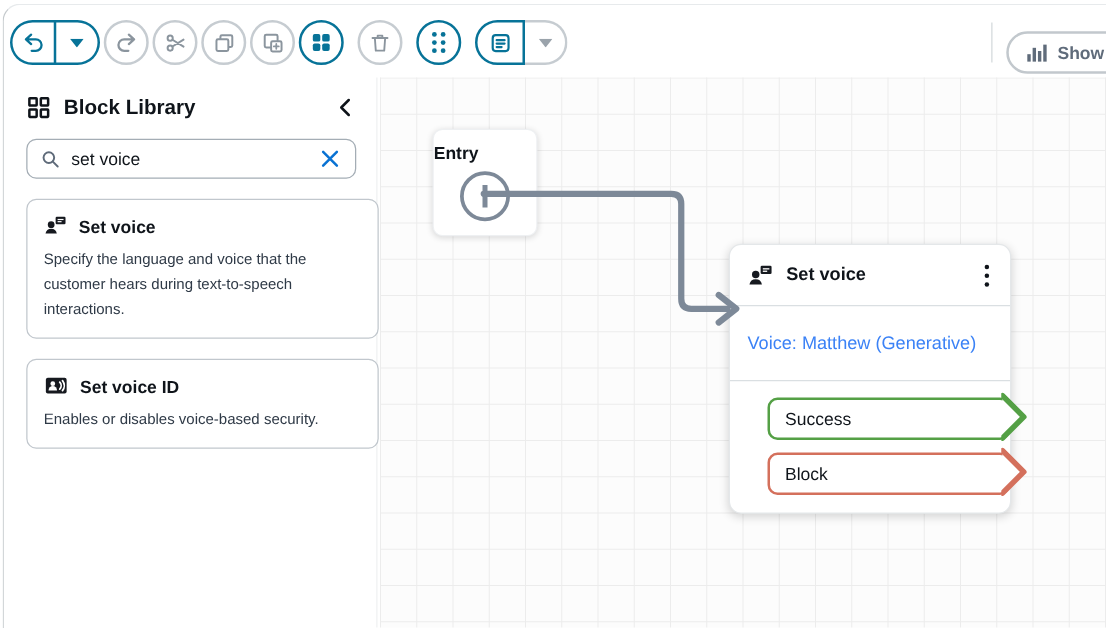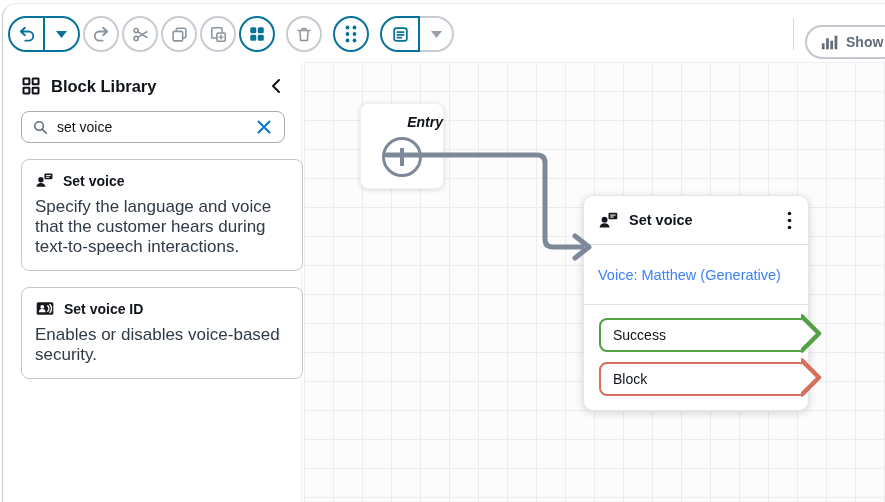--- a/index.html
+++ b/index.html
@@ -29,41 +29,41 @@
                   border:2px solid #c2c8cd; border-radius:17px; background:#fff;
                   display:flex; align-items:center; gap:8px; padding:0 14px;
                   color:#5f6b7a; font-weight:bold; font-size:14px; cursor:pointer; white-space:nowrap; }
 
   
   .canvas { position:absolute; left:304px; top:62px; right:0; bottom:0;
             background-color:#fcfcfc;
             background-image:linear-gradient(to right,#ececec 1px,transparent 1px),
                              linear-gradient(to bottom,#ececec 1px,transparent 1px);
             background-size:29px 29px; }
-  .entry-node { position:absolute; left:56px; top:41px; width:84px; height:86px; background:#fff;
+  .entry-node { position:absolute; left:42px; top:41px; width:84px; height:86px; background:#fff;
                 border:1px solid #eef0f2; border-radius:8px; box-shadow:0 1px 5px rgba(0,0,0,.14);
-                text-align:right; cursor:pointer; z-index:1;font-style:italic; }
+                text-align:left; cursor:pointer; z-index:1; }
   .entry-node .ttl { margin-top:10px; font-size:14px; font-weight:bold; }
   .entry-circle { width:40px; height:40px; margin:7px auto 0; border:3px solid var(--slate);
                   border-radius:50%; position:relative; }
   .entry-circle::before { content:""; position:absolute; left:50%; top:50%; transform:translate(-50%,-50%);
                           width:4px; height:18px; background:var(--slate); }
   .edge-svg { position:absolute; inset:0; width:100%; height:100%; pointer-events:none; z-index:3; }
 
   .node { position:absolute; left:279px; top:133px; width:226px; background:#fff;
           border:1px solid #e4e7e9; border-radius:10px; box-shadow:0 2px 8px rgba(0,0,0,.16); z-index:2; }
   .node-header { height:49px; display:flex; align-items:center; gap:10px; padding:0 12px 0 14px;
                  border-bottom:1px solid #dadfe2; cursor:pointer; }
   .node-title { font-size:14.5px; font-weight:bold; }
   .kebab { margin-left:auto; cursor:pointer; display:flex; align-items:center; padding:4px; }
   .node-body { height:60px; display:flex; align-items:center; padding:0 14px;
                border-bottom:1px solid #dadfe2; font-size:14.5px; color:#3b82f6; }
   .ports { padding:13px 0 14px 15px; }
   .port { position:relative; height:34px; display:flex; align-items:center; padding-left:12px;
-          border:2px solid; border-radius:8px; background:#fff; font-size:14px; cursor:pointer; }
+          border:2px solid; border-radius:8px; background:#fff; font-size:14px; cursor:pointer;margin-left:15px; }
   .port + .port { margin-top:10px; }
   .port.success { border-color:var(--success); }
   .port.error   { border-color:var(--error); }
   .port-chevron { position:absolute; right:-17px; top:50%; transform:translateY(-50%); }
   .port.success .port-chevron { color:var(--success); }
   .port.error   .port-chevron { color:var(--error); }
 
   
   .sidebar { position:absolute; left:3px; top:62px; width:299px; bottom:0; background:#fff;
              padding:14px 16px 0 18px; z-index:5; border-right:1px solid #f0f1f2; }
@@ -72,21 +72,21 @@
   .sb-collapse { cursor:pointer; display:flex; align-items:center; padding:2px; }
   .searchbox { margin-top:15px; height:32px; border:1px solid #a4adb5; border-radius:8px;
                display:flex; align-items:center; padding:0 10px; gap:8px; background:#fff; }
   .searchbox input { border:none; outline:none; flex:1 1 auto; font-size:14px;
                      font-family:"Liberation Sans",sans-serif; color:#0f141a; background:transparent; }
   .clear-btn { cursor:pointer; display:flex; align-items:center; padding:2px; }
   .block-card { margin-top:16px; border:1px solid #c1c7cd; border-radius:8px; background:#fff;
                 padding:11px 13px 13px; cursor:pointer; width:282px; }
   .block-card .card-title-row { display:flex; align-items:center; gap:9px; }
   .block-card .card-title { font-size:14px; font-weight:bold; }
-  .block-card .card-desc { margin-top:7px; font-size:17px; line-height:20px; color:#2f3a47; }
+  .block-card .card-desc { margin-top:7px; font-size:12px; line-height:20px; color:#2f3a47; }
 </style>
 </head>
 <body>
 
 <div class="stage">
 
   <div class="canvas">
     <div class="entry-node">
       <div class="ttl">Entry</div>
       <div class="entry-circle"></div>

